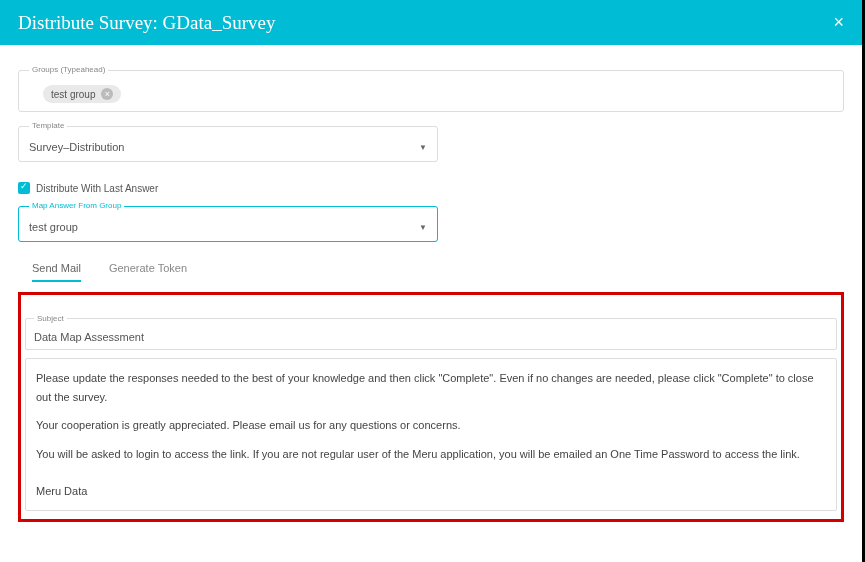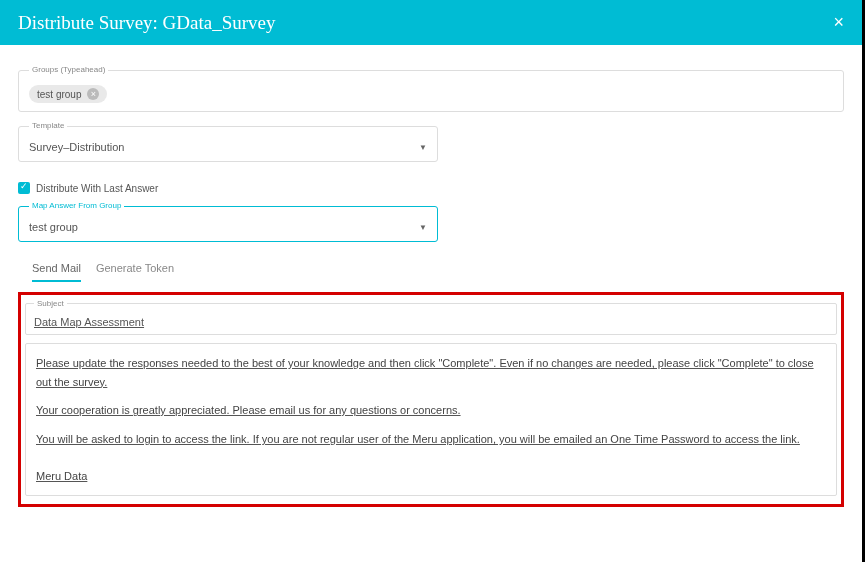--- a/index.html
+++ b/index.html
@@ -8,21 +8,21 @@
   .header {
     background: #00bcd4; color: #fff; height: 45px;
     display: flex; align-items: center; padding: 0 18px;
     justify-content: space-between;
   }
   .header-title { font-size: 19px; font-weight: 400; font-family: Liberation Serif, serif; }
   .close-icon { font-size: 18px; cursor: pointer; font-weight: 300; }
   .body { padding: 25px 18px 10px 18px; font-size: 11px; color: #555; }
   .field-box {
     border: 1px solid #ddd; border-radius: 3px; position: relative;
-    padding: 14px 10px 8px 10px; margin-bottom: 14px; background: #fff;
+    padding: 14px 10px 8px 24px; margin-bottom: 14px; background: #fff;
   }
   .field-label {
     position: absolute; top: -6px; left: 10px; background: #fff;
     padding: 0 3px; font-size: 8px; color: #888;
   }
   .chip {
     display: inline-flex; align-items: center; background: #e9e9e9;
     border-radius: 12px; padding: 3px 8px; font-size: 10px; color: #555;
   }
   .chip-x {
@@ -39,24 +39,24 @@
   .select-box.accent { border-color: #00bcd4; }
   .select-label {
     position: absolute; top: -6px; left: 10px; background: #fff;
     padding: 0 3px; font-size: 8px; color: #888;
   }
   .select-label.accent { color: #00bcd4; }
   .caret { font-size: 8px; color: #666; }
   .checkbox-row { display: flex; align-items: center; margin-bottom: 12px; font-size: 10px; color: #555; }
   .cb { width: 12px; height: 12px; background: #00bcd4; border-radius: 2px; margin-right: 6px; position: relative; }
   .cb::after { content: "✓"; color: #fff; font-size: 9px; position: absolute; top: -1px; left: 2px; }
-  .tabs { display: flex; gap: 15px; margin: 18px 0 10px 14px; font-size: 11px; color: #888; }
+  .tabs { display: flex; gap: 28px; margin: 18px 0 10px 14px; font-size: 11px; color: #888; }
   .tab { padding-bottom: 6px; cursor: pointer; }
   .tab.active { color: #666; border-bottom: 2px solid #00bcd4; }
-  .mail-block { border: 3px solid #d40000; padding: 8px 4px 8px 4px; text-decoration: underline; }
+  .mail-block { border: 3px solid #d40000; padding: 23px 4px 8px 4px; }
   .subject-box {
     border: 1px solid #ddd; border-radius: 2px; position: relative;
     padding: 12px 8px 6px 8px; margin-bottom: 8px; font-size: 11px; color:#555;
   }
   .subject-label { position: absolute; top: -5px; left: 8px; background:#fff; padding:0 3px; font-size:8px; color:#888; }
   .body-box { border: 1px solid #ddd; border-radius: 2px; padding: 10px 10px; font-size: 11px; color:#444; line-height: 1.7; }
   .body-box p { margin-bottom: 10px; }
 </style>
 </head>
 <body>

